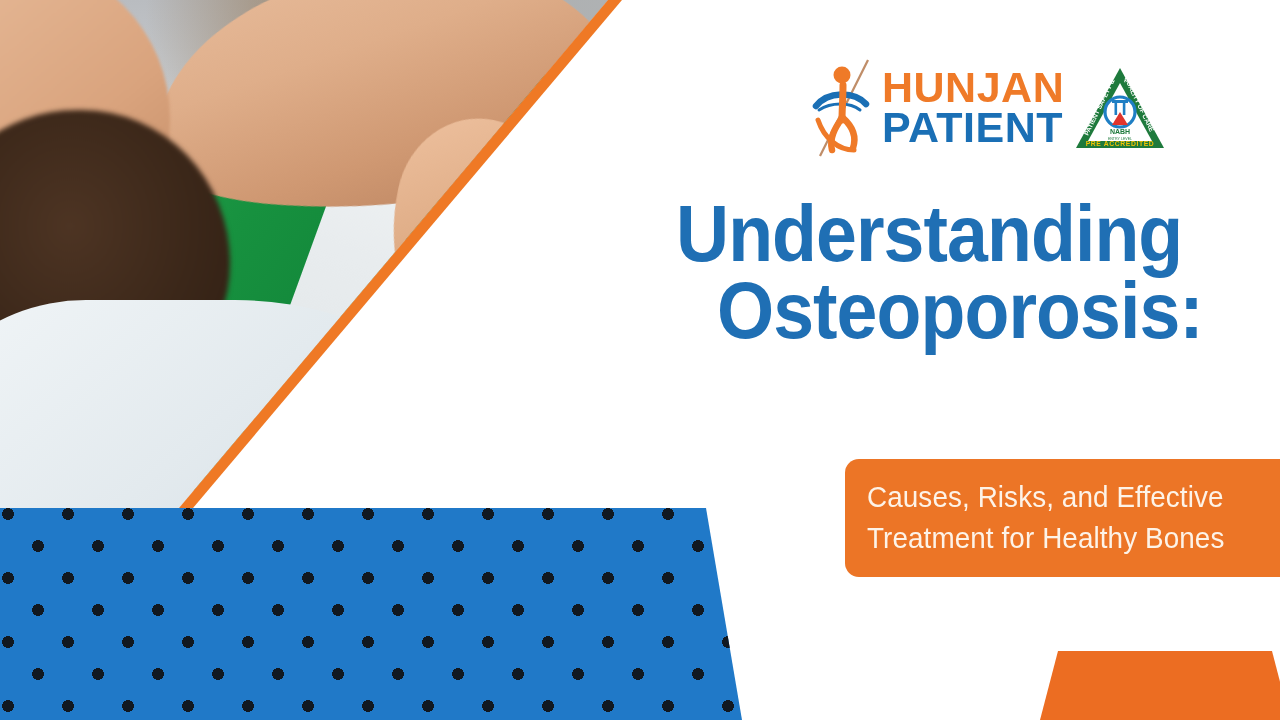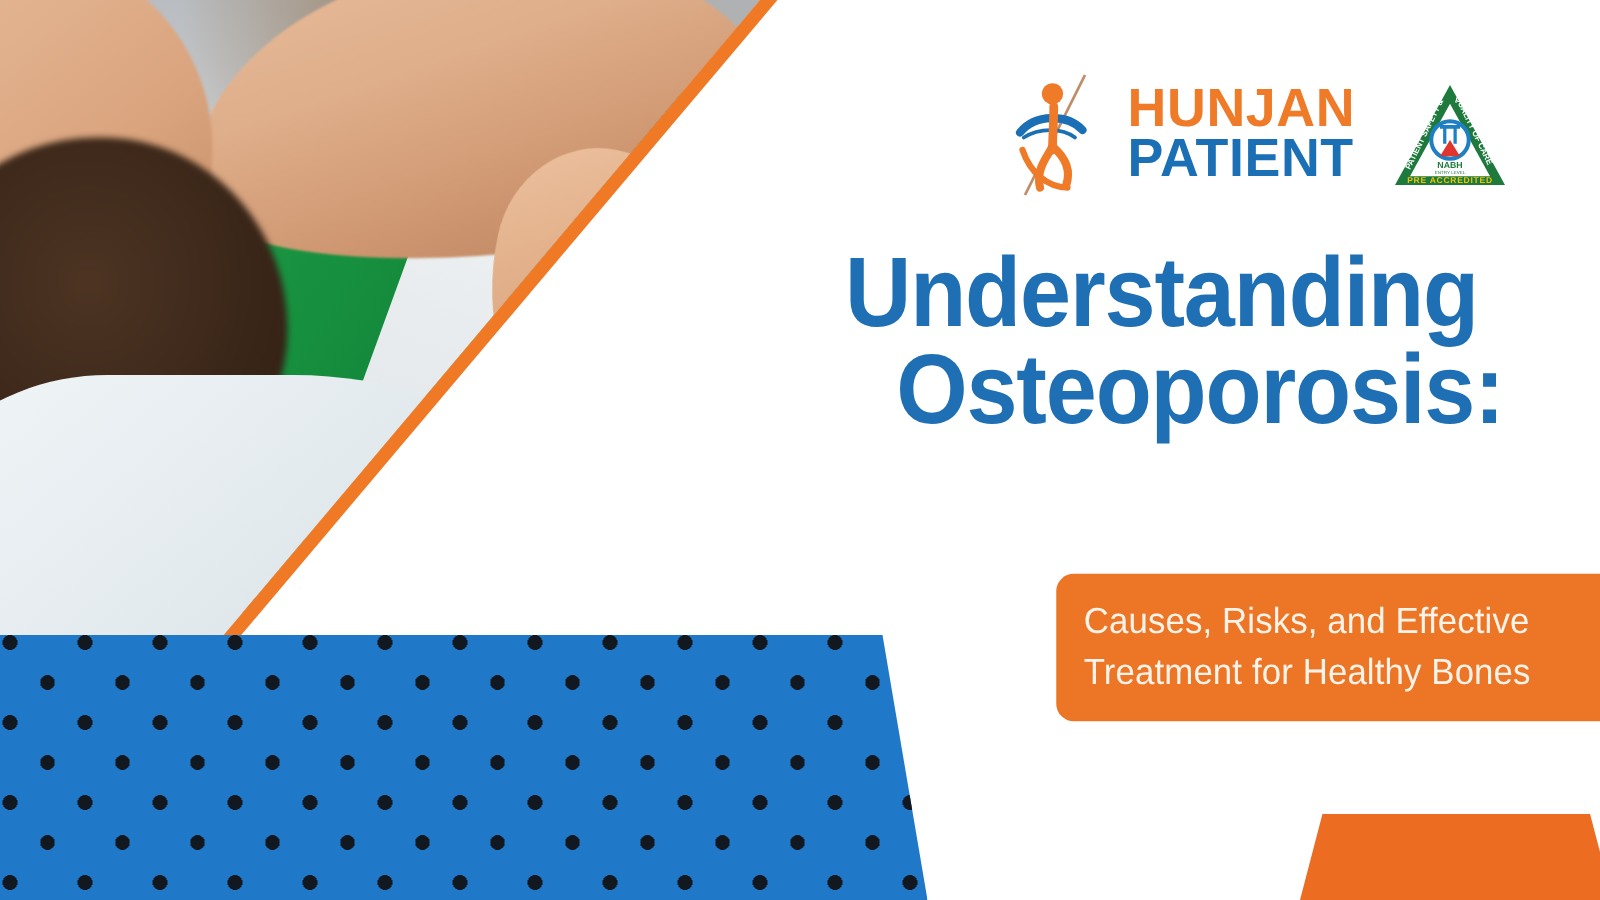--- a/index.html
+++ b/index.html
@@ -180,21 +180,21 @@
     background-size:60px 64px, 60px 64px;
     background-position:-2px -4px, -2px -4px;
   }
 
   
   .logo-row {
     position:absolute;
     left:812px; top:58px;
     display:flex;
     align-items:center;
-    gap:26px;
+    gap:6px;
   }
   .logo-mark { position:relative; width:64px; height:100px; }
   .logo-words { line-height:0.92; }
   .logo-hunjan {
     font-family:"Liberation Sans", sans-serif;
     font-weight:bold;
     font-size:43px;
     letter-spacing:0.5px;
     color:#ef7a28;
   }

